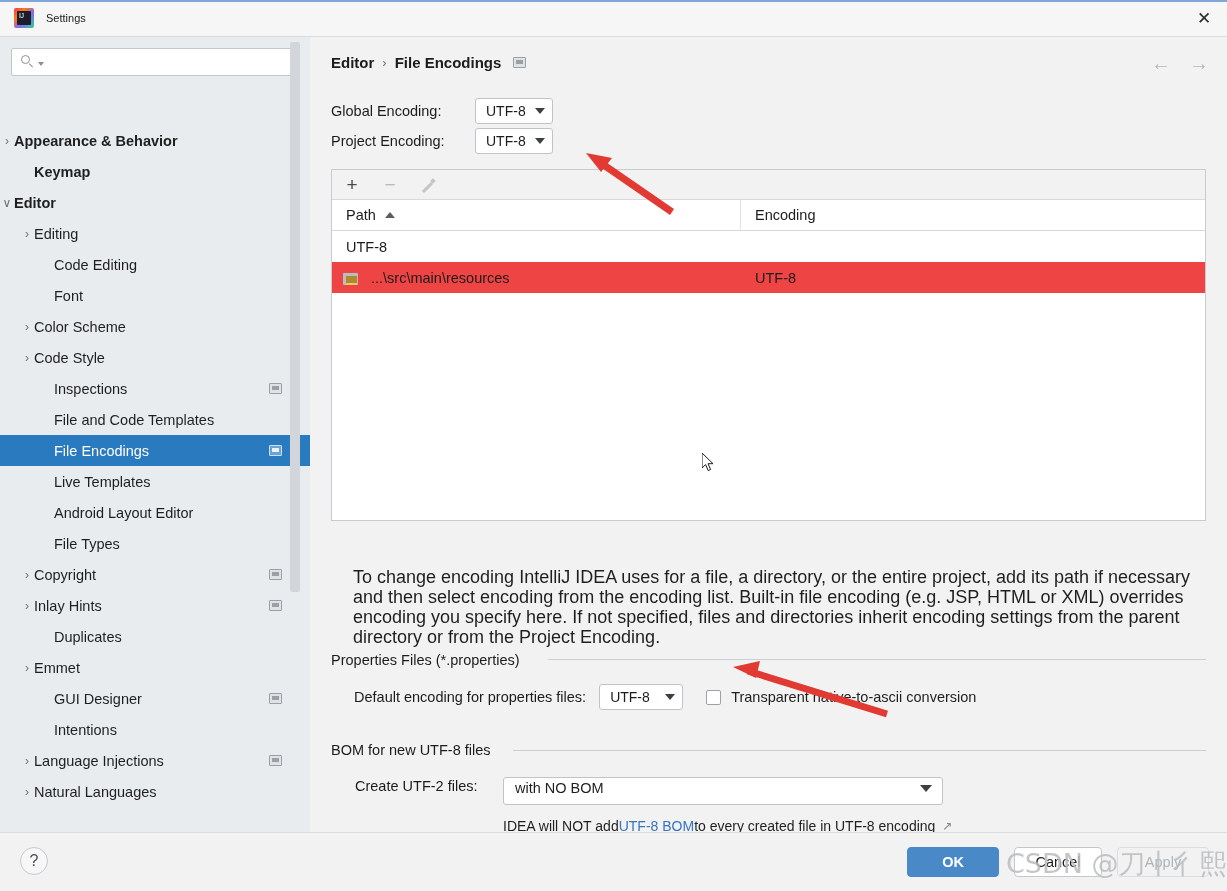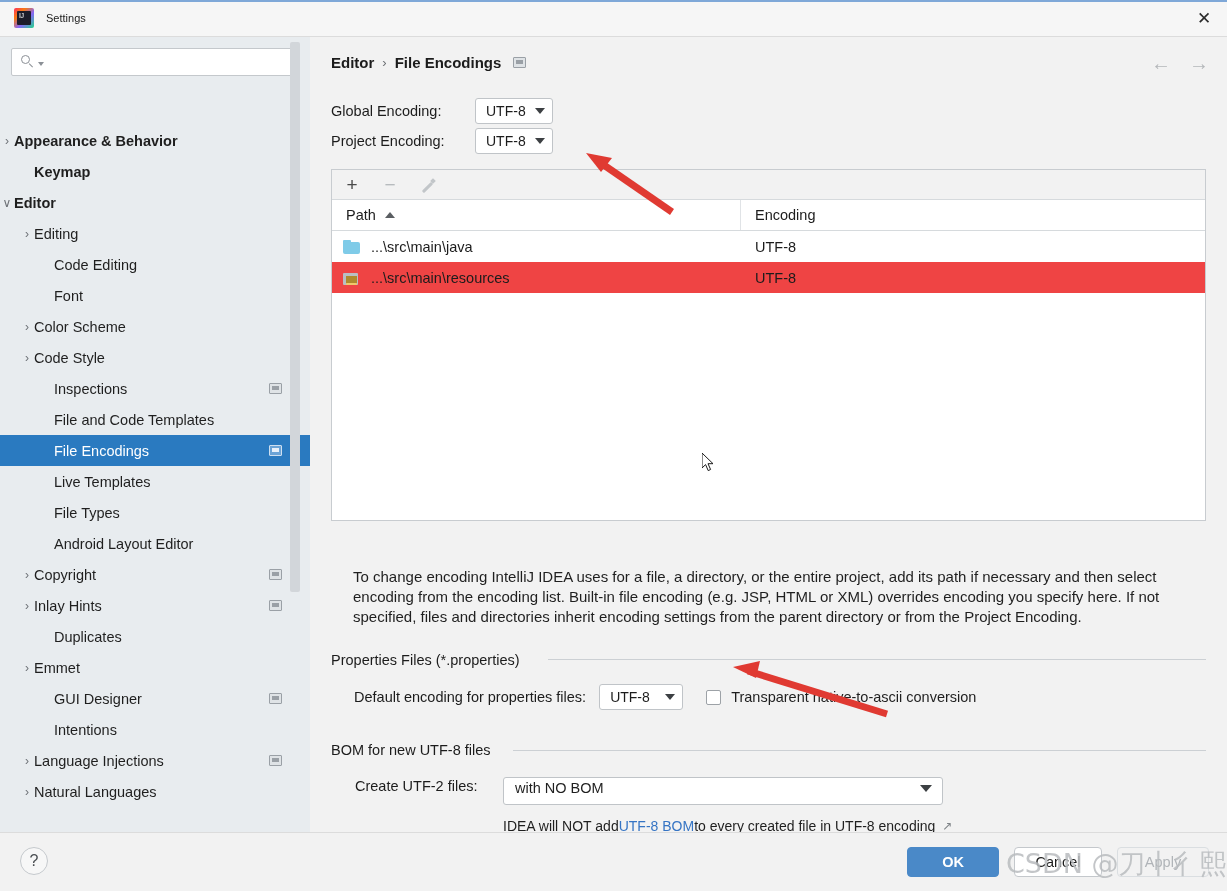--- a/index.html
+++ b/index.html
@@ -152,21 +152,21 @@
   .ficon.res:before{ content:""; position:absolute; left:0; top:2px; width:15px;height:12px;
     background:#b9bec3; border-radius:1px; }
   .ficon.res:after{ content:""; position:absolute; left:3px; top:5px; width:11px;height:9px;
     background:#f0c86a; border-radius:1px;
     box-shadow: inset 0 2px 0 -1px #b08a2e, inset 0 5px 0 -1px #b08a2e, inset 0 8px 0 -1px #b08a2e;}
   #cursor-arrow{ position:absolute; left:370px; top:283px; width:13px; height:19px; }
 
   
   #desc{
     position:absolute; left:353px; top:530px; width:845px;
-    font-size:15px; line-height:20px; color:#1f1f1f;
+    font-size:18px; line-height:20px; color:#1f1f1f;
   }
 
   
   .sec-title{ position:absolute; font-size:14.5px; color:#1c1c1c; background:#f2f2f2; padding-right:8px; }
   .sec-rule{ position:absolute; height:1px; background:#ccd0d4; }
   .checkbox{ width:15px;height:15px;border:1px solid #9da2a7;background:#fff;border-radius:2px; cursor:pointer; }
   .chk-label{ font-size:14.5px; margin-left:10px; }
 
   .wide-combo{
     height:28px; background:#fff; border:1px solid #c0c4c8; border-radius:3px;
@@ -290,26 +290,26 @@
           <span class="mod"></span>
         </div>
         <div class="tree-row">
           <span style="width: 40px; flex: 0 0 auto;"></span>
           <span class="arrow"></span>
           <span class="lbl">Live Templates</span>
         </div>
         <div class="tree-row">
           <span style="width: 40px; flex: 0 0 auto;"></span>
           <span class="arrow"></span>
+          <span class="lbl">Android Layout Editor</span>
+        </div>
+        <div class="tree-row">
+          <span style="width: 40px; flex: 0 0 auto;"></span>
+          <span class="arrow"></span>
           <span class="lbl">File Types</span>
-        </div>
-        <div class="tree-row">
-          <span style="width: 40px; flex: 0 0 auto;"></span>
-          <span class="arrow"></span>
-          <span class="lbl">Android Layout Editor</span>
         </div>
         <div class="tree-row">
           <span style="width: 20px; flex: 0 0 auto;"></span>
           <span class="arrow">›</span>
           <span class="lbl">Copyright</span>
           <span class="mod"></span>
         </div>
         <div class="tree-row">
           <span style="width: 20px; flex: 0 0 auto;"></span>
           <span class="arrow">›</span>
@@ -393,24 +393,20 @@
       <div class="th path">
         <span>Path</span>
         <span class="sort"></span>
       </div>
       <div class="th">
         <span>Encoding</span>
       </div>
     </div>
     <div id="tbl-rows">
         <div class="trow">
-          <div class="cell-path">
-            <span class="ficon blue"></span>
-            <span class="ptext">...\src\main\java</span>
-          </div>
           <div class="cell-enc">UTF-8</div>
         </div>
         <div class="trow sel">
           <div class="cell-path">
             <span class="ficon res"></span>
             <span class="ptext">...\src\main\resources</span>
           </div>
           <div class="cell-enc">UTF-8</div>
         </div>
       </div>

